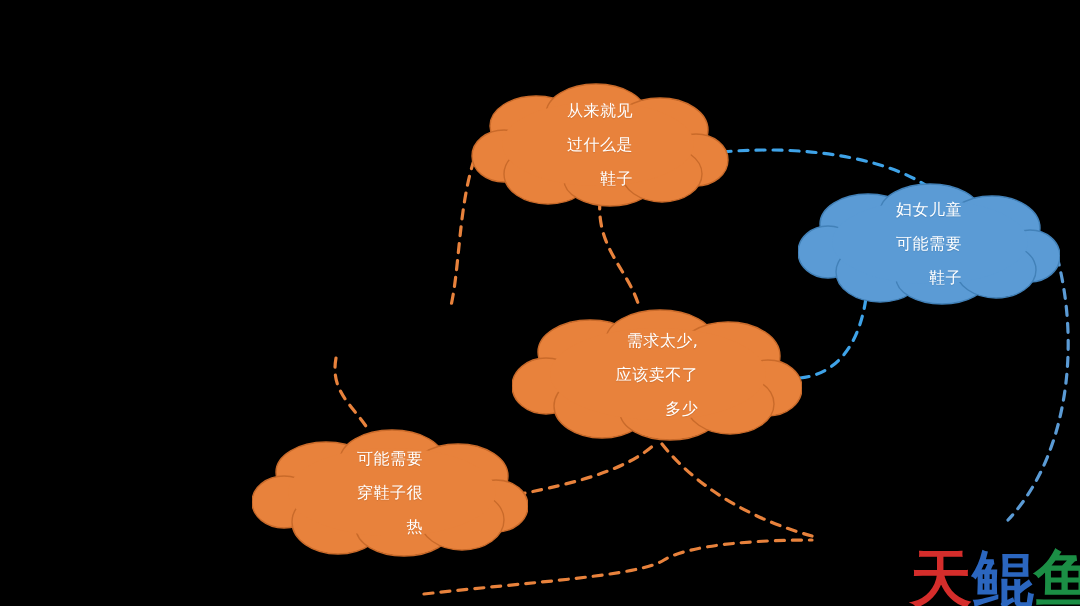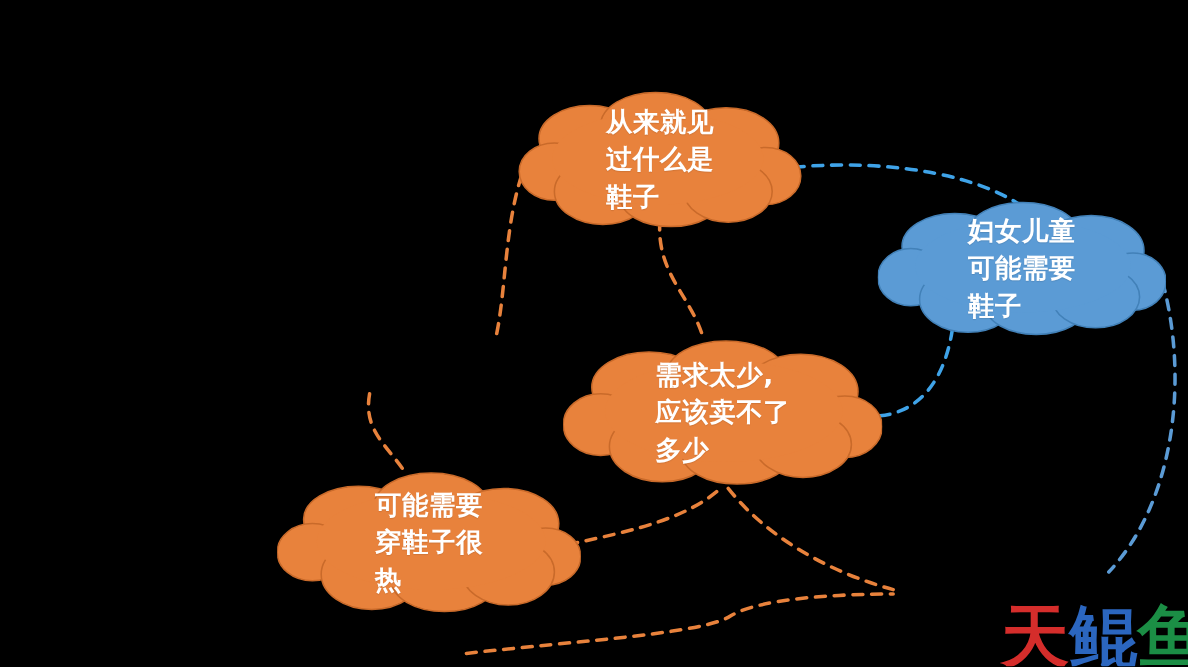--- a/index.html
+++ b/index.html
@@ -33,28 +33,27 @@
     position: absolute;
     left: 0;
     top: 0;
     width: 100%;
     height: 100%;
   }
   .node .node-label {
     position: relative;
     z-index: 2;
     color: #ffffff;
-    font-size: 24px;
+    font-size: 16px;
     line-height: 34px;
-    text-align: left;
+    text-align: right;
     white-space: pre-line;
     letter-spacing: 0.5px;
     padding: 0 14px;
     text-shadow: 0 1px 1px rgba(0,0,0,0.10);
-    font-weight: bold;
   }
   .watermark {
     position: absolute;
     z-index: 5;
     font-size: 62px;
     line-height: 62px;
     font-weight: bold;
     font-family: "DejaVu Sans", "Liberation Sans", sans-serif;
     letter-spacing: 0px;
     white-space: nowrap;

